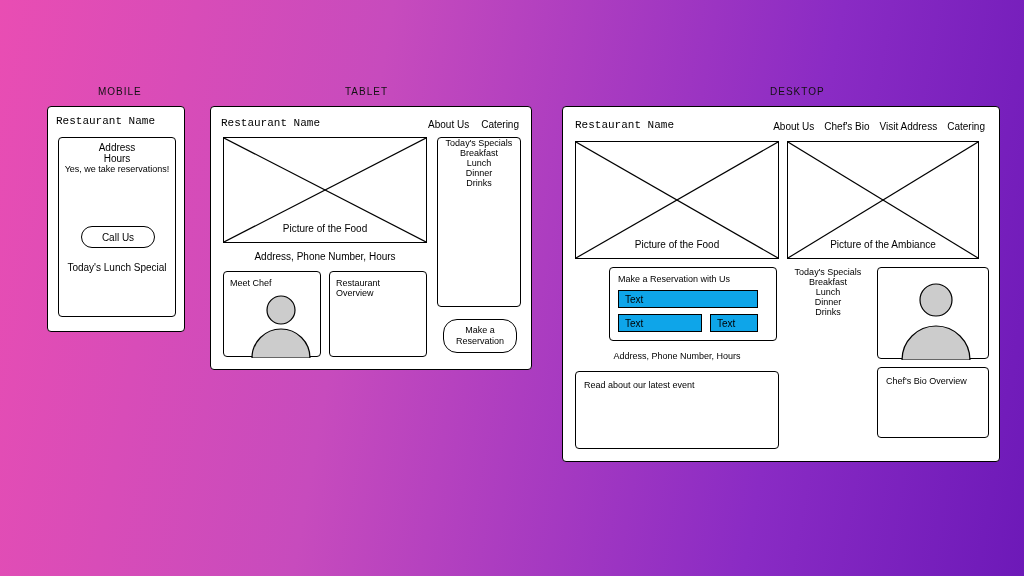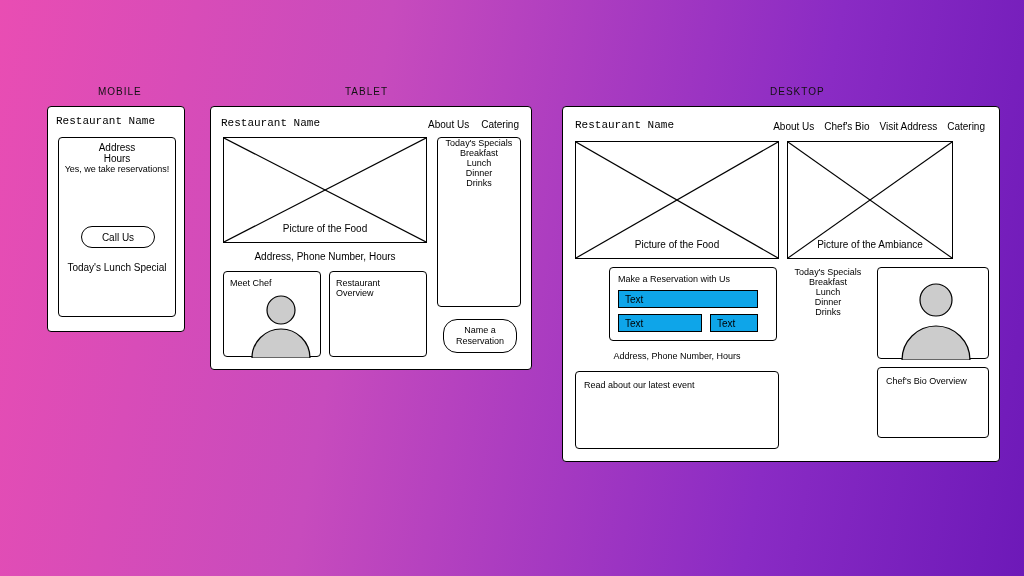--- a/index.html
+++ b/index.html
@@ -77,41 +77,41 @@
   <div class="box" style="left:226px;top:30px;width:84px;height:170px;">
     <div class="list-col" style="top:0;left:0;right:0;bottom:0;">
       <span class="tiny">Today's Specials</span>
       <span class="tiny">Breakfast</span>
       <span class="tiny">Lunch</span>
       <span class="tiny">Dinner</span>
       <span class="tiny">Drinks</span>
     </div>
   </div>
   <div class="pillbtn" style="left:232px;top:212px;width:74px;height:34px;">
-    <span class="tiny" style="text-align:center;line-height:1.2;">Name a Reservation</span>
+    <span class="tiny" style="text-align:center;line-height:1.2;">Make a Reservation</span>
   </div>
 </div>
 
 <div class="frame" style="left:562px;top:106px;width:438px;height:356px;">
   <div class="mono" style="position:absolute;left:12px;top:12px;">Restaurant Name</div>
   <div class="nav-row" style="right:14px;top:14px;gap:10px;">
     <span>About Us</span>
     <span>Chef's Bio</span>
     <span>Visit Address</span>
     <span>Catering</span>
   </div>
 
   <div class="xbox" style="left:12px;top:34px;width:204px;height:118px;">
     <svg viewBox="0 0 204 118" preserveAspectRatio="none">
           <line x1="0" y1="0" x2="204" y2="118" stroke="#000" stroke-width="1.2"></line>
           <line x1="204" y1="0" x2="0" y2="118" stroke="#000" stroke-width="1.2"></line>
         </svg>
     <div class="caption" style="bottom:8px;">Picture of the Food</div>
   </div>
-  <div class="xbox" style="left:224px;top:34px;width:166px;height:118px;text-decoration:underline;">
+  <div class="xbox" style="left:224px;top:34px;width:192px;height:118px;text-decoration:underline;">
     <svg viewBox="0 0 202 118" preserveAspectRatio="none">
           <line x1="0" y1="0" x2="202" y2="118" stroke="#000" stroke-width="1.2"></line>
           <line x1="202" y1="0" x2="0" y2="118" stroke="#000" stroke-width="1.2"></line>
         </svg>
     <div class="caption" style="bottom:8px;">Picture of the Ambiance</div>
   </div>
 
   <div class="box" style="left:0;top:160px;width:168px;height:74px;margin-left:46px;">
     <div style="position:absolute;left:8px;top:6px;font-size:9px;">Make a Reservation with Us</div>
     <div class="field" style="left:8px;top:22px;width:140px;height:18px;">Text</div>

